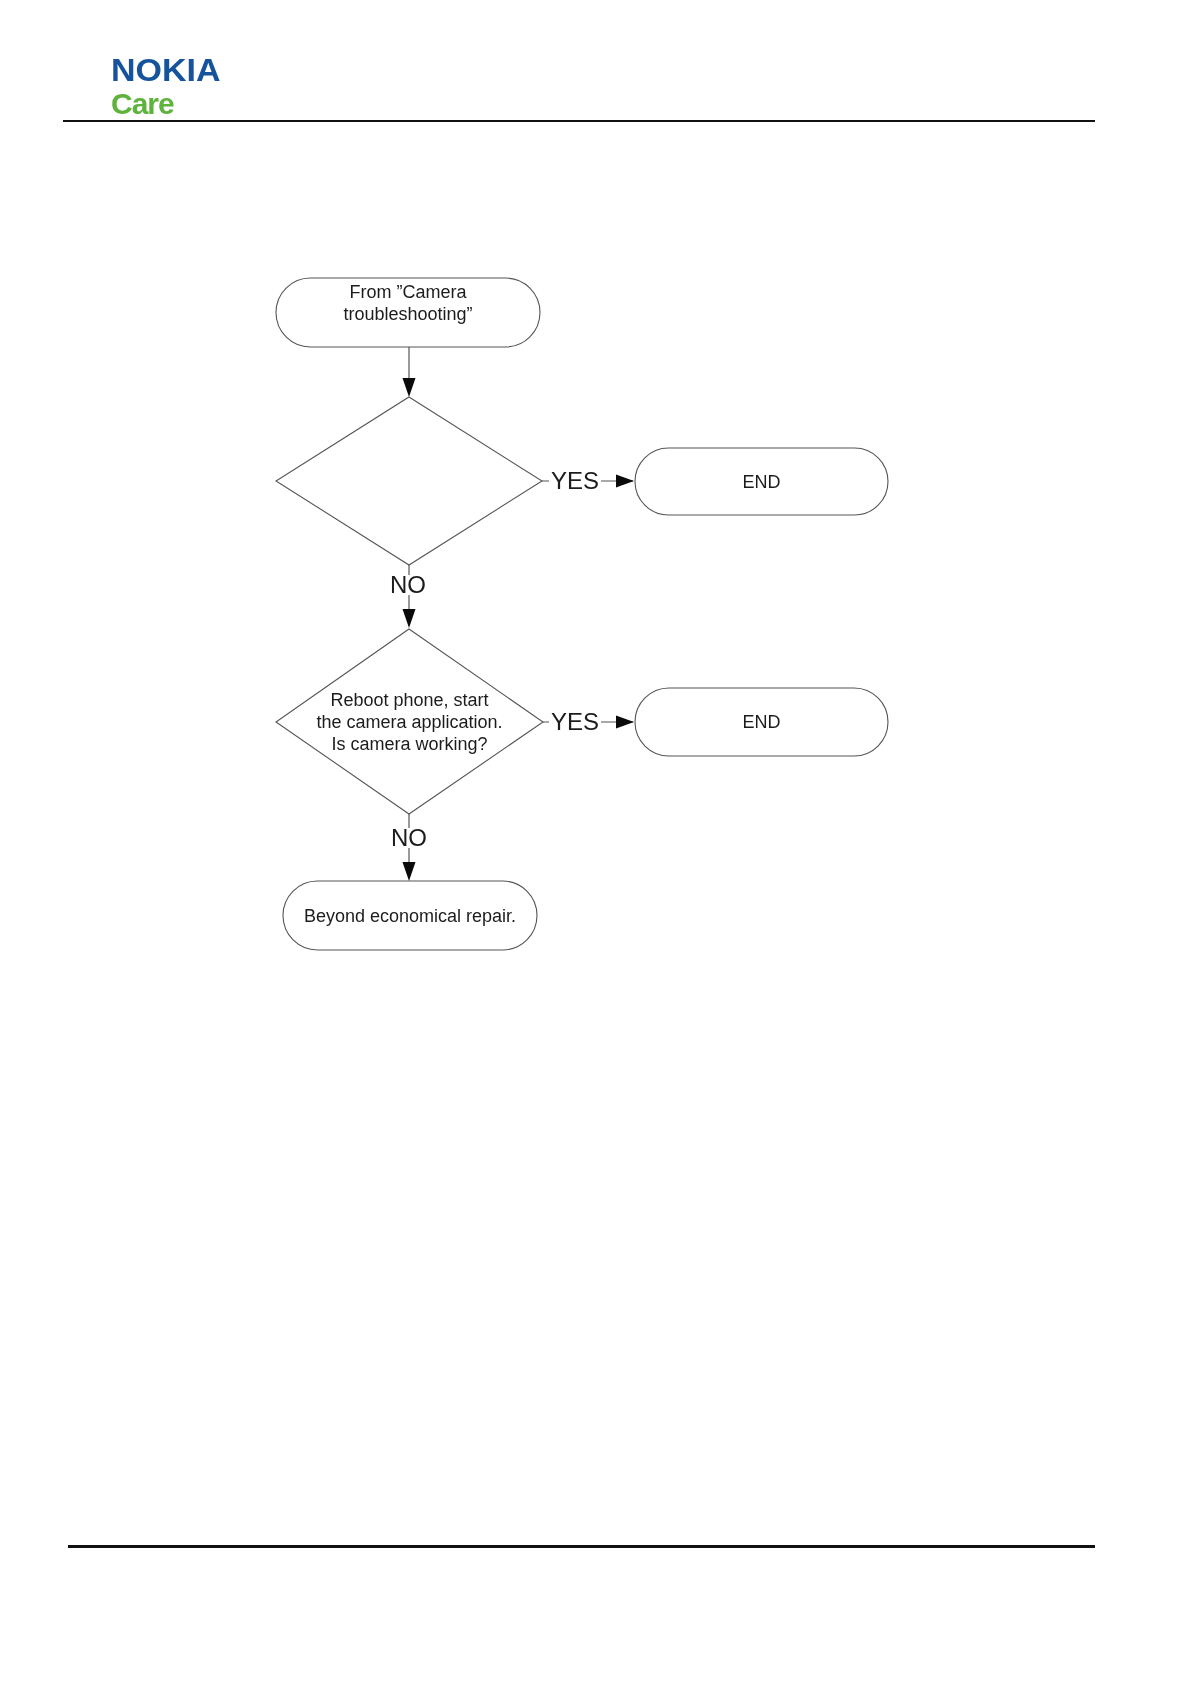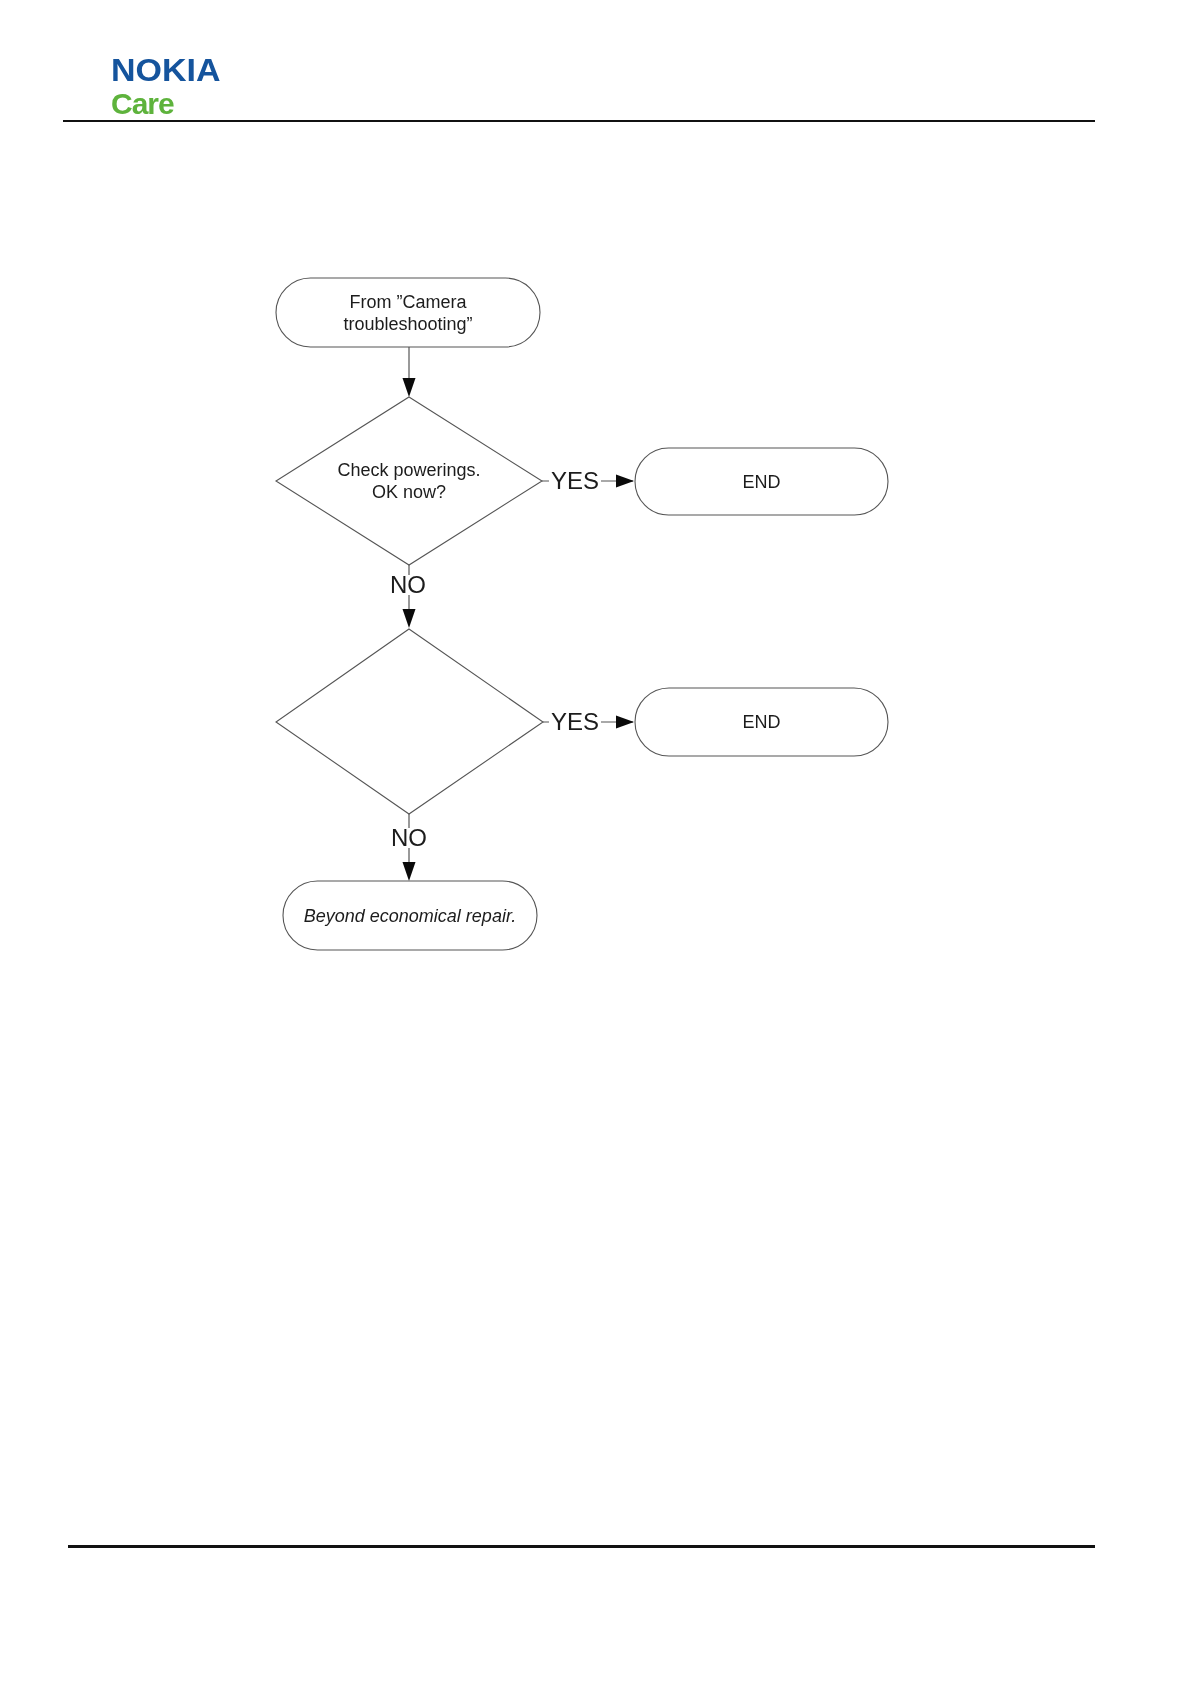--- a/index.html
+++ b/index.html
@@ -106,35 +106,36 @@
     <polygon class="arrowhead" points="616,715.5 616,728.5 634,722"></polygon>
 
     <rect class="shape" x="635" y="688" width="253" height="68" rx="34" ry="34"></rect>
 
     <line class="connector" x1="409" y1="814" x2="409" y2="863"></line>
     <polygon class="arrowhead" points="402.5,862 415.5,862 409,881"></polygon>
 
     <rect class="shape" x="283" y="881" width="254" height="69" rx="34.5" ry="34.5"></rect>
   </svg>
 
-  <div class="node-label" style="left:276px;top:278px;width:264px;height:69px;">From ”Camera
+  <div class="node-label" style="left:276px;top:268px;width:264px;height:69px;">From ”Camera
 troubleshooting”</div>
 
-  <div class="node-label" style="left:276px;top:397px;width:266px;height:168px;">Check powerings.
-OK now?</div>
 
   <div class="edge-label" style="left:575px;top:481px;">YES</div>
 
   <div class="node-label" style="left:635px;top:448px;width:253px;height:67px;">END</div>
 
   <div class="edge-label" style="left:408px;top:585px;">NO</div>
 
+  <div class="node-label" style="left:276px;top:629px;width:267px;height:185px;">Reboot phone, start
+the camera application.
+Is camera working?</div>
 
   <div class="edge-label" style="left:575px;top:722px;">YES</div>
 
   <div class="node-label" style="left:635px;top:688px;width:253px;height:68px;">END</div>
 
   <div class="edge-label" style="left:409px;top:838px;">NO</div>
 
-  <div class="node-label" style="left:283px;top:881px;width:254px;height:69px;font-style:italic;">Beyond economical repair.</div>
+  <div class="node-label" style="left:283px;top:881px;width:254px;height:69px;">Beyond economical repair.</div>
 
   <div class="footer-rule"></div>
 </div>
 
 </body></html>

